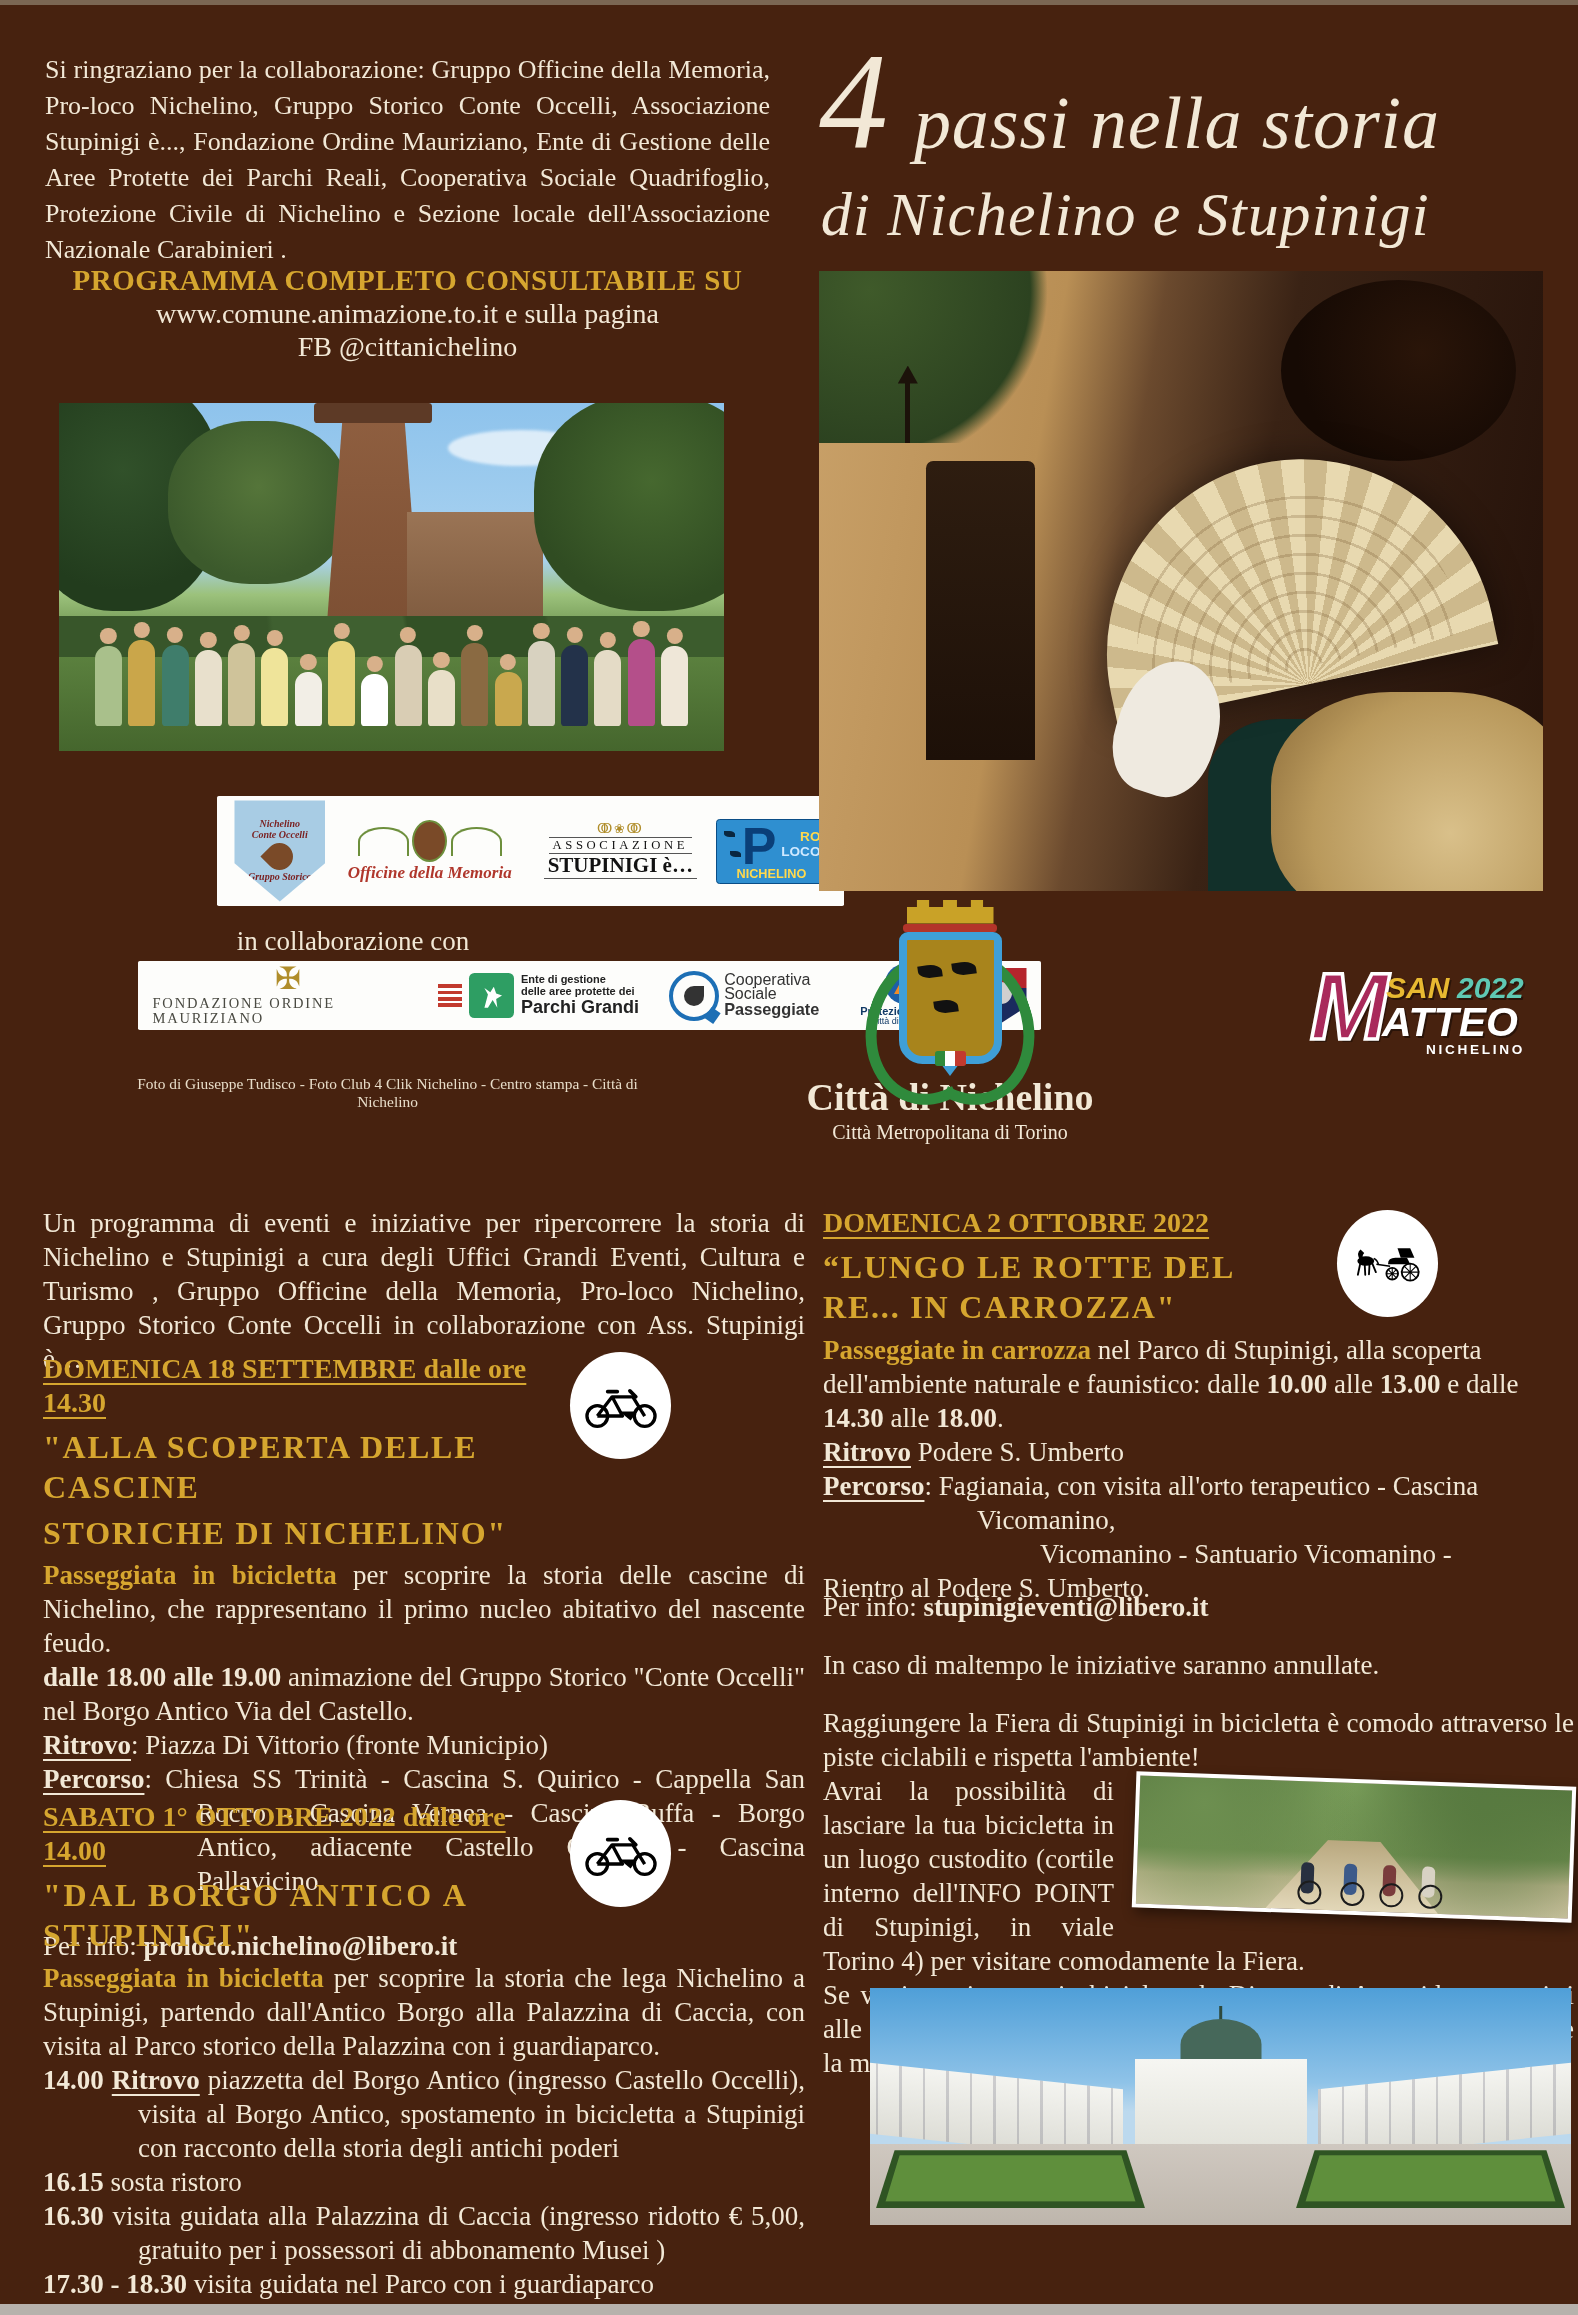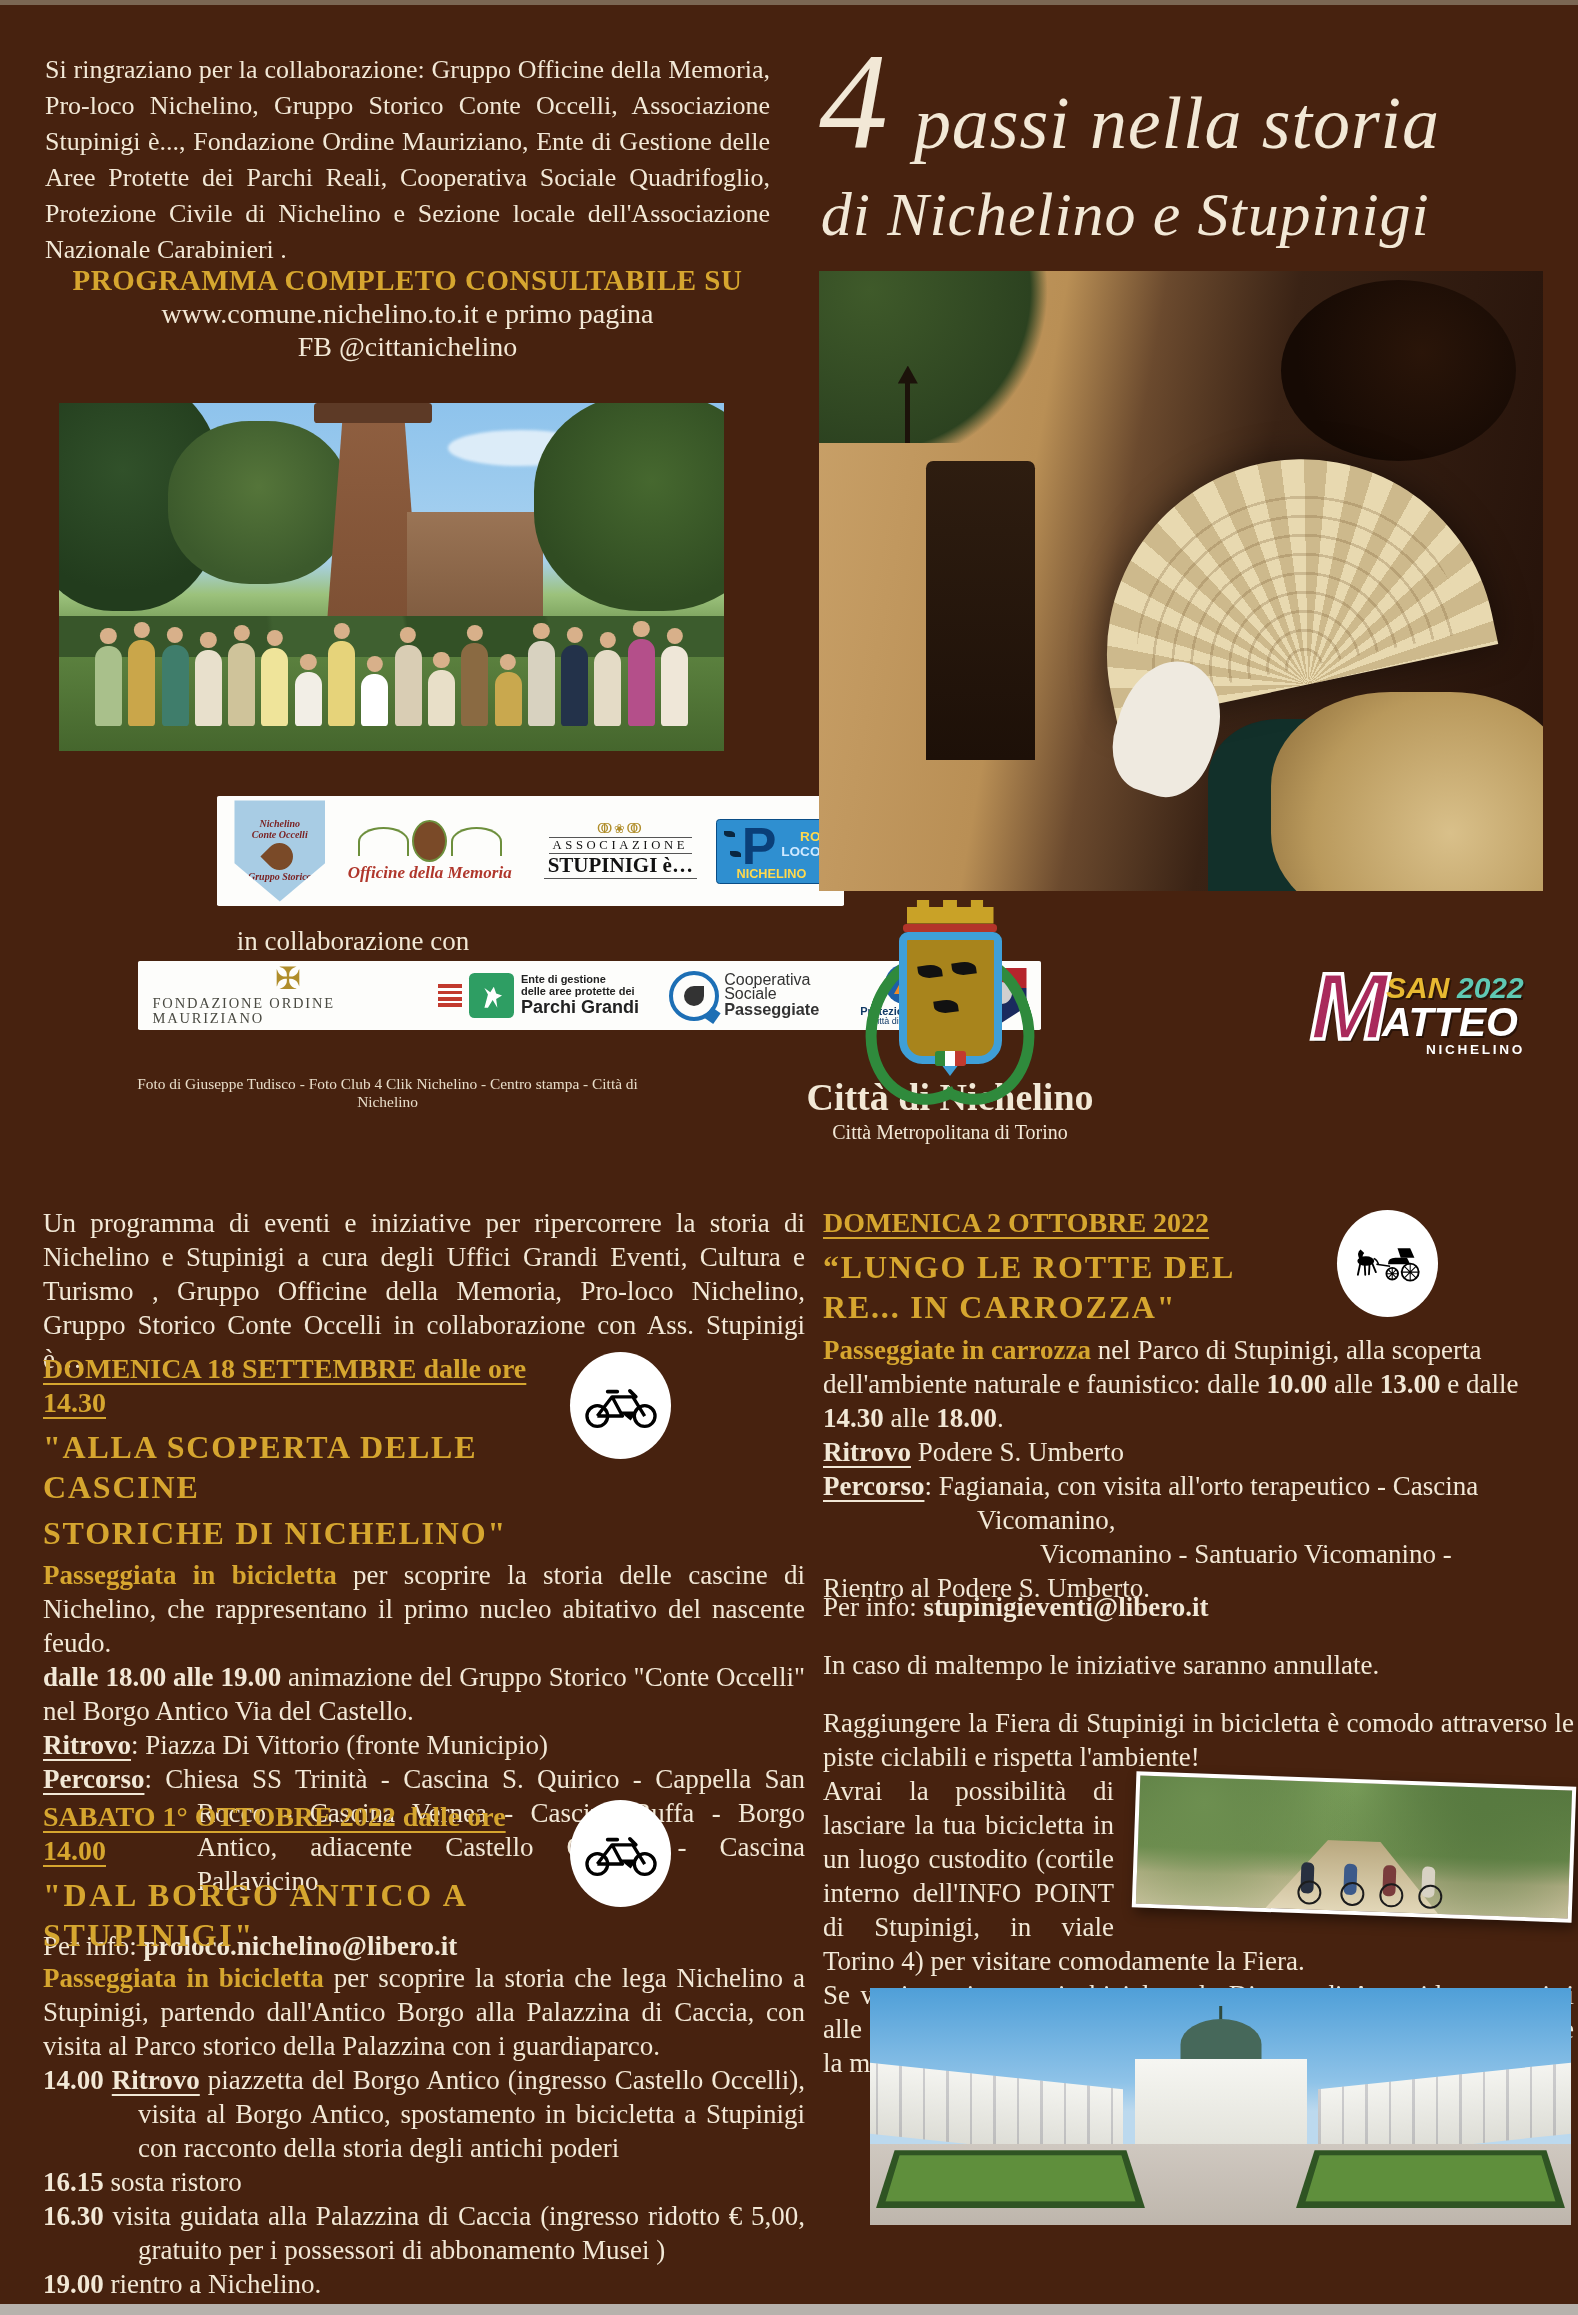--- a/index.html
+++ b/index.html
@@ -218,21 +218,21 @@
 </head>
 <body>
 
 <div id="page">
   <div class="topstrip"></div>
 
   <p id="ack" class="abs just">Si ringraziano per la collaborazione: Gruppo Officine della Memoria, Pro-loco Nichelino, Gruppo Storico Conte Occelli, Associazione Stupinigi è..., Fondazione Ordine Mauriziano, Ente di Gestione delle Aree Protette dei Parchi Reali, Cooperativa Sociale Quadrifoglio, Protezione Civile di Nichelino e Sezione locale dell'Associazione Nazionale Carabinieri .</p>
 
   <div id="programma" class="abs center">
     <p class="ph">PROGRAMMA COMPLETO CONSULTABILE SU</p>
-    <p class="pl">www.comune.nichelino.to.it e primo pagina</p>
+    <p class="pl">www.comune.animazione.to.it e sulla pagina</p>
     <p class="pl">FB @cittanichelino</p>
   </div>
 
   <div id="title-block" class="abs">
     <div class="l1">
       <span class="four">4</span>
       <span class="rest">passi nella storia</span>
     </div>
     <div class="l2">di Nichelino e Stupinigi</div>
   </div>
@@ -405,20 +405,21 @@
         <path d="M32 13 L45 13 M62 12 L70 20" stroke="#000" stroke-width="5" stroke-linecap="round"></path>
         <path d="M48 40 L72 40 L63 52 Z" fill="#000"></path>
       </svg>
     </div>
     <p class="evt-header">SABATO 1° OTTOBRE 2022 dalle ore 14.00</p>
     <p class="evt-title wide">"DAL BORGO ANTICO A STUPINIGI"</p>
     <p class="just"><span class="seg-gb">Passeggiata in bicicletta</span><span class="seg-n"> per scoprire la storia che lega Nichelino a Stupinigi, partendo dall'Antico Borgo alla Palazzina di Caccia, con visita al Parco storico della Palazzina con i guardiaparco.</span></p>
     <p class="hang105 just"><span class="seg-b">14.00 </span><span class="seg-bu">Ritrovo</span><span class="seg-n"> piazzetta del Borgo Antico (ingresso Castello Occelli), visita al Borgo Antico, spostamento in bicicletta a Stupinigi con racconto della storia degli antichi poderi</span></p>
     <p class="hang105"><span class="seg-b">16.15</span><span class="seg-n"> sosta ristoro</span></p>
     <p class="hang105 just"><span class="seg-b">16.30</span><span class="seg-n"> visita guidata alla Palazzina di Caccia (ingresso ridotto € 5,00, gratuito per i possessori di abbonamento Musei )</span></p>
+    <p class="hang105"><span class="seg-b">17.30 - 18.30</span><span class="seg-n"> visita guidata nel Parco con i guardiaparco</span></p>
     <p class="hang105"><span class="seg-b">19.00</span><span class="seg-n"> rientro a  Nichelino.</span></p>
 
   </div>
 
   <div id="event3" class="abs body-text">
     <div class="float-oval oval-carriage">
       <svg viewBox="0 0 140 80">
         <ellipse cx="28" cy="36" rx="16" ry="9" fill="#000"></ellipse>
         <path d="M16 33 Q10 20 18 14 L25 21 Q20 26 23 33 Z" fill="#000"></path>
         <path d="M17 43 l-4 19 M26 44 l1 18 M35 43 l-1 18 M40 40 l7 17" stroke="#000" stroke-width="3.5" stroke-linecap="round"></path>

